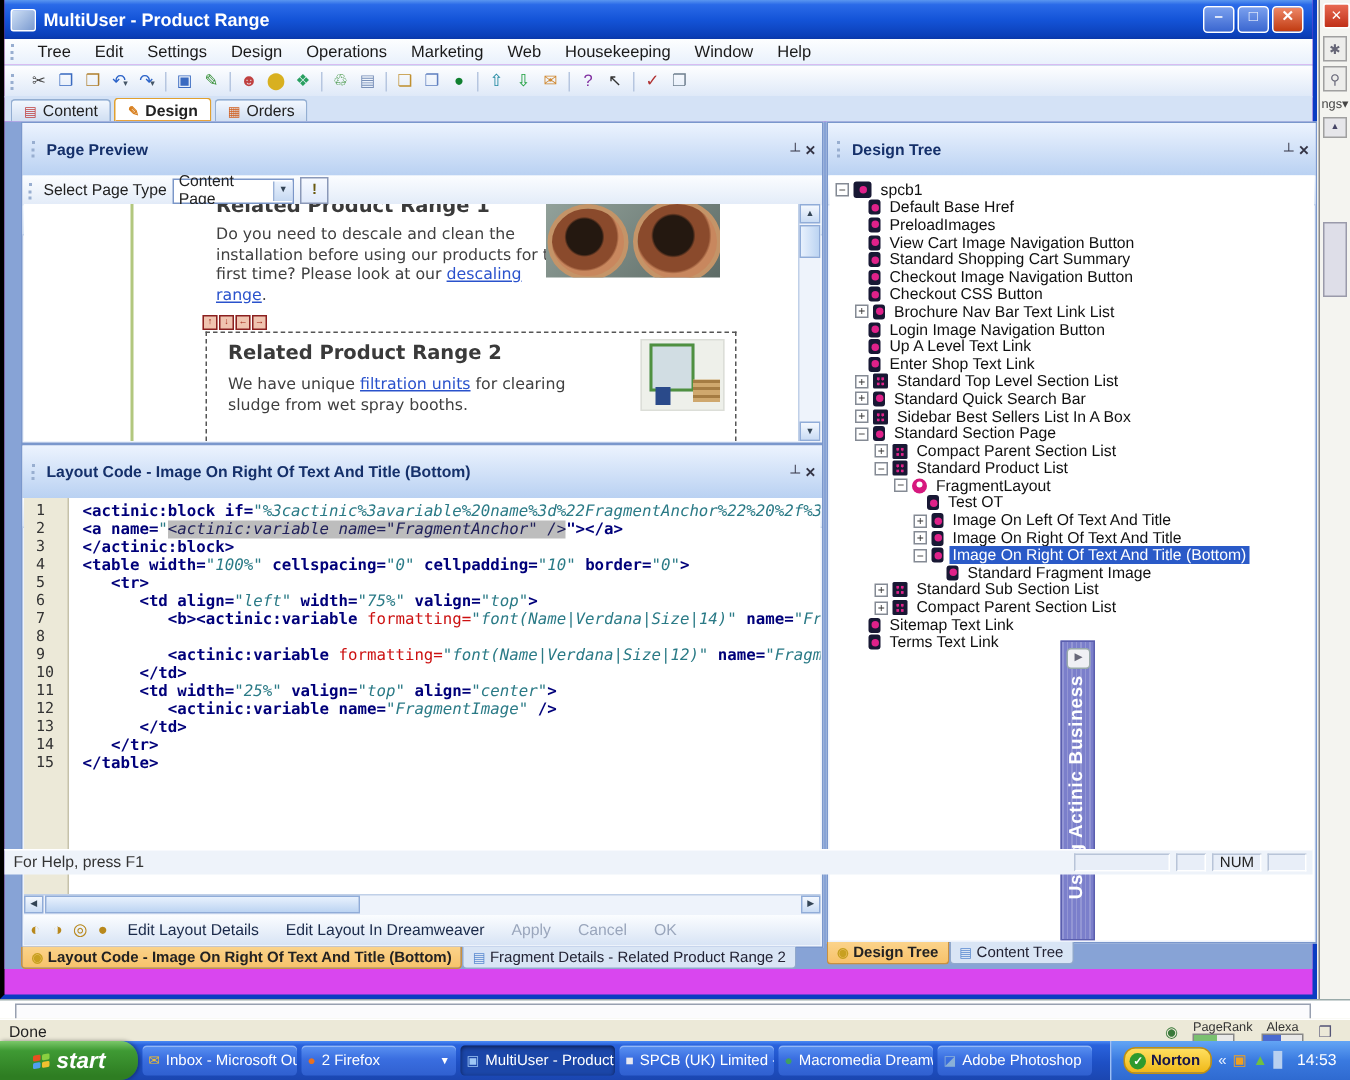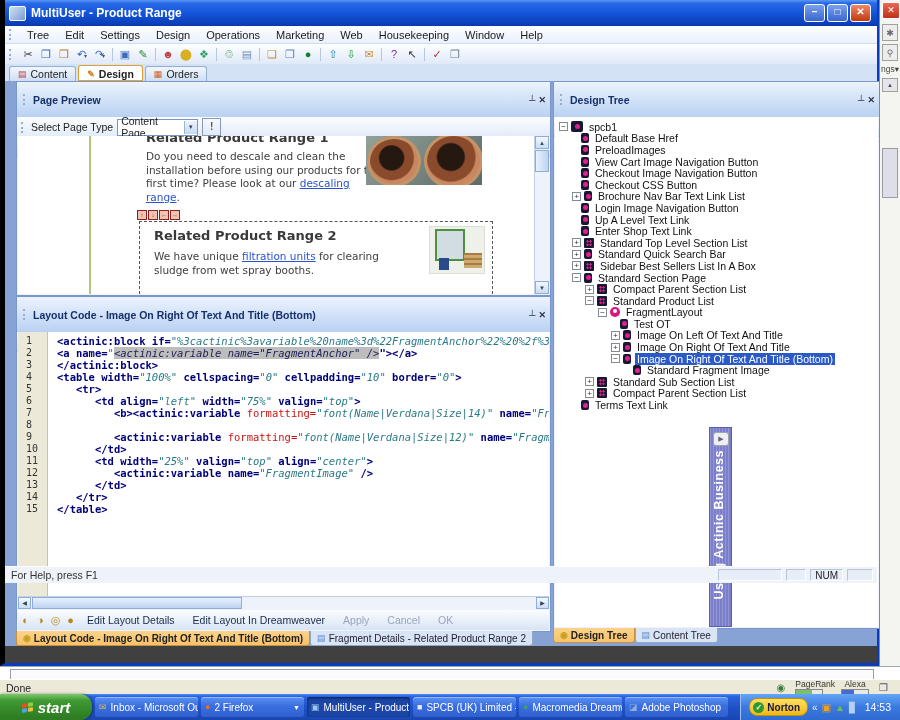--- a/index.html
+++ b/index.html
@@ -1,22 +1,22 @@
 <!DOCTYPE html>
 <html><head>
 <meta charset="utf-8">
 <style>
   html,body{margin:0;padding:0;width:900px;height:720px;overflow:hidden;
     font-family:"Liberation Sans",sans-serif;background:#0a40c0;}
   .abs{position:absolute;}
   #stage{position:relative;width:900px;height:720px;background:#f2f2ee;}
 
   
-  #app{left:0;top:0;width:872px;height:663px;border-left:5px solid #000000;border-right:3px solid #0a3cc2;
-       border-bottom:3px solid #0a3cc2;background:#404040;box-sizing:content-box;}
+  #app{left:0;top:0;width:872px;height:663px;border-left:3px solid #000000;border-right:3px solid #0a3cc2;
+       border-bottom:3px solid #0a3cc2;background:#d946ef;box-sizing:content-box;}
   #titlebar{left:0;top:0;right:0;height:26px;
      background:linear-gradient(180deg,#5a96f0 0%,#2a6ae8 12%,#1454d8 50%,#0b3fb8 92%,#0a38a8 100%);
      color:#fff;font-weight:bold;font-size:12px;display:flex;align-items:center;padding:0 4px;}
   .app-ico{width:15px;height:13px;background:linear-gradient(135deg,#cfe0f5,#7a9ad0);border:1px solid #fff;
      border-radius:2px;margin-right:5px;display:inline-block;}
   .tb-btns{margin-left:auto;display:flex;gap:2px;padding-right:2px;}
   .tb-btn{width:19px;height:16px;border:1px solid #fff;border-radius:3px;color:#fff;font-size:10px;line-height:14px;
      text-align:center;background:linear-gradient(180deg,#7aa0ee,#3a66d0);font-weight:bold;}
   .tb-btn.close{background:linear-gradient(180deg,#ee8868,#c03a10);}
 
@@ -476,20 +476,26 @@
               <div class="trow">
                 <span style="width: 17px; flex: 0 0 auto;"></span>
                 <span class="tspace"></span>
                 <span class="tico ti-layout"></span>
                 <span class="tlabel">View Cart Image Navigation Button</span>
               </div>
               <div class="trow">
                 <span style="width: 17px; flex: 0 0 auto;"></span>
                 <span class="tspace"></span>
                 <span class="tico ti-layout"></span>
+                <span class="tlabel">Standard Shopping Cart Summary</span>
+              </div>
+              <div class="trow">
+                <span style="width: 17px; flex: 0 0 auto;"></span>
+                <span class="tspace"></span>
+                <span class="tico ti-layout"></span>
                 <span class="tlabel">Checkout Image Navigation Button</span>
               </div>
               <div class="trow">
                 <span style="width: 17px; flex: 0 0 auto;"></span>
                 <span class="tspace"></span>
                 <span class="tico ti-layout"></span>
                 <span class="tlabel">Checkout CSS Button</span>
               </div>
               <div class="trow">
                 <span style="width: 17px; flex: 0 0 auto;"></span>
@@ -591,20 +597,26 @@
                 <span style="width: 30px; flex: 0 0 auto;"></span>
                 <span class="texp">+</span>
                 <span class="tico ti-grid"></span>
                 <span class="tlabel">Standard Sub Section List</span>
               </div>
               <div class="trow">
                 <span style="width: 30px; flex: 0 0 auto;"></span>
                 <span class="texp">+</span>
                 <span class="tico ti-grid"></span>
                 <span class="tlabel">Compact Parent Section List</span>
+              </div>
+              <div class="trow">
+                <span style="width: 17px; flex: 0 0 auto;"></span>
+                <span class="tspace"></span>
+                <span class="tico ti-layout"></span>
+                <span class="tlabel">Sitemap Text Link</span>
               </div>
               <div class="trow">
                 <span style="width: 17px; flex: 0 0 auto;"></span>
                 <span class="tspace"></span>
                 <span class="tico ti-layout"></span>
                 <span class="tlabel">Terms Text Link</span>
               </div>
             </div>
           <div id="banner">
             <span class="play">▶</span>

